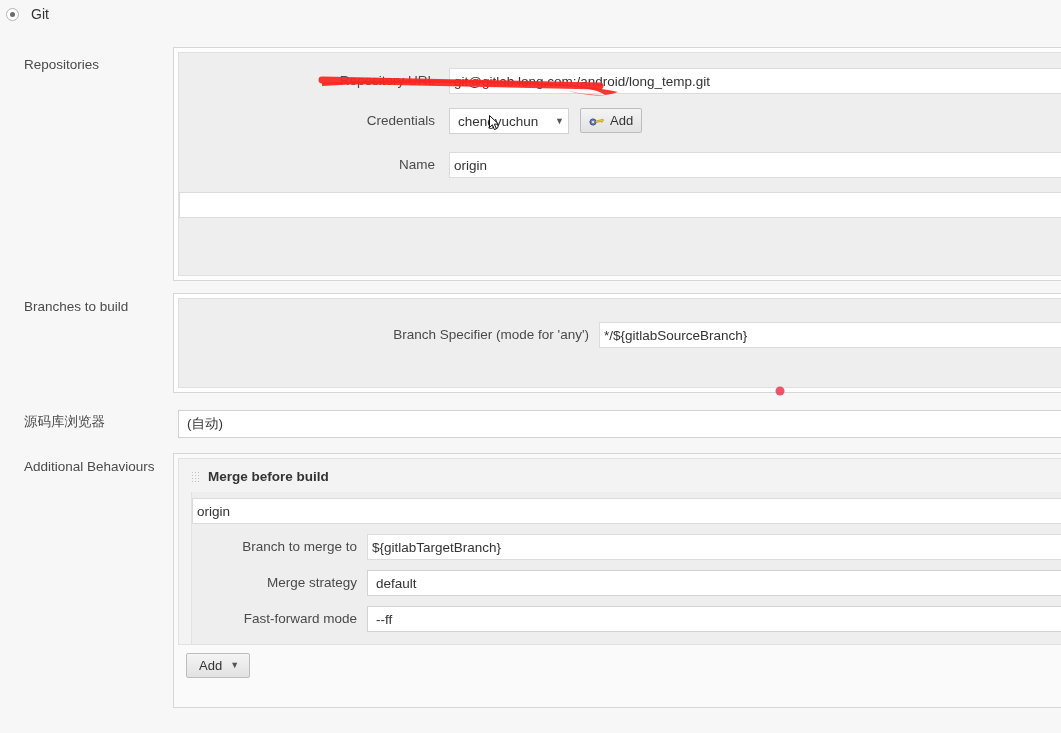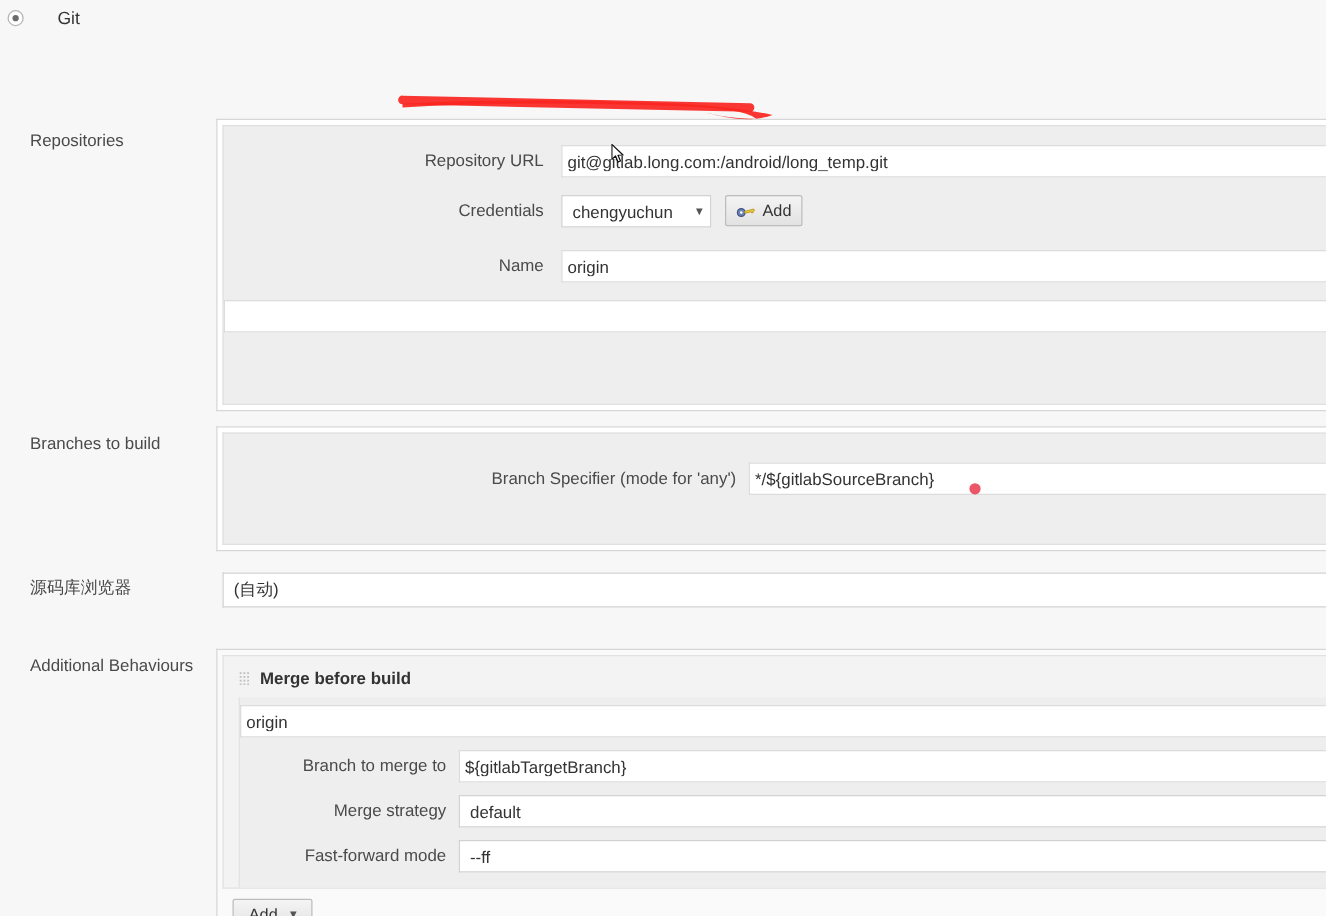--- a/index.html
+++ b/index.html
@@ -20,21 +20,20 @@
 
   
   .scm-radio-row {
     position: absolute;
     left: 0; top: 0;
     width: 868px; height: 28px;
     display: flex; align-items: center;
     padding-left: 6px;
     box-sizing: border-box;
     background: #f7f7f7;
-    gap: 15px;
   }
   .radio {
     width: 13px; height: 13px;
     border-radius: 50%;
     border: 1px solid #b4b4b4;
     background: #ffffff;
     position: relative;
     flex: 0 0 auto;
     box-sizing: border-box;
   }
@@ -51,21 +50,20 @@
     font-size: 14px;
     color: #333333;
   }
 
   
   .section-row {
     position: absolute;
     left: 0;
     width: 1061px;
     box-sizing: border-box;
-    margin-top: 48px;
   }
   .sec-label {
     position: absolute;
     left: 24px;
     top: 0;
     width: 145px;
     color: #4a4a4a;
     font-size: 13.5px;
     line-height: 16px;
   }
@@ -179,21 +177,21 @@
   
   #browser-row { top: 410px; height: 40px; padding-left: 23px; }
   #browser-row .sel-wrap {
     position: absolute;
     left: 178px;
     right: -40px;
     top: 0;
   }
 
   
-  #behaviours-block { top: 471px; height: 197px; }
+  #behaviours-block { top: 453px; height: 197px; }
   #behaviours-block > .outer-block { padding: 4px 0 0 4px; background: #fafafa; }
 
   .behaviour-card {
     border: 1px solid #e2e2e2;
     border-right: 0;
     background: #f3f3f3;
     box-sizing: border-box;
     margin-right: 0;
   }
   .behaviour-head {

